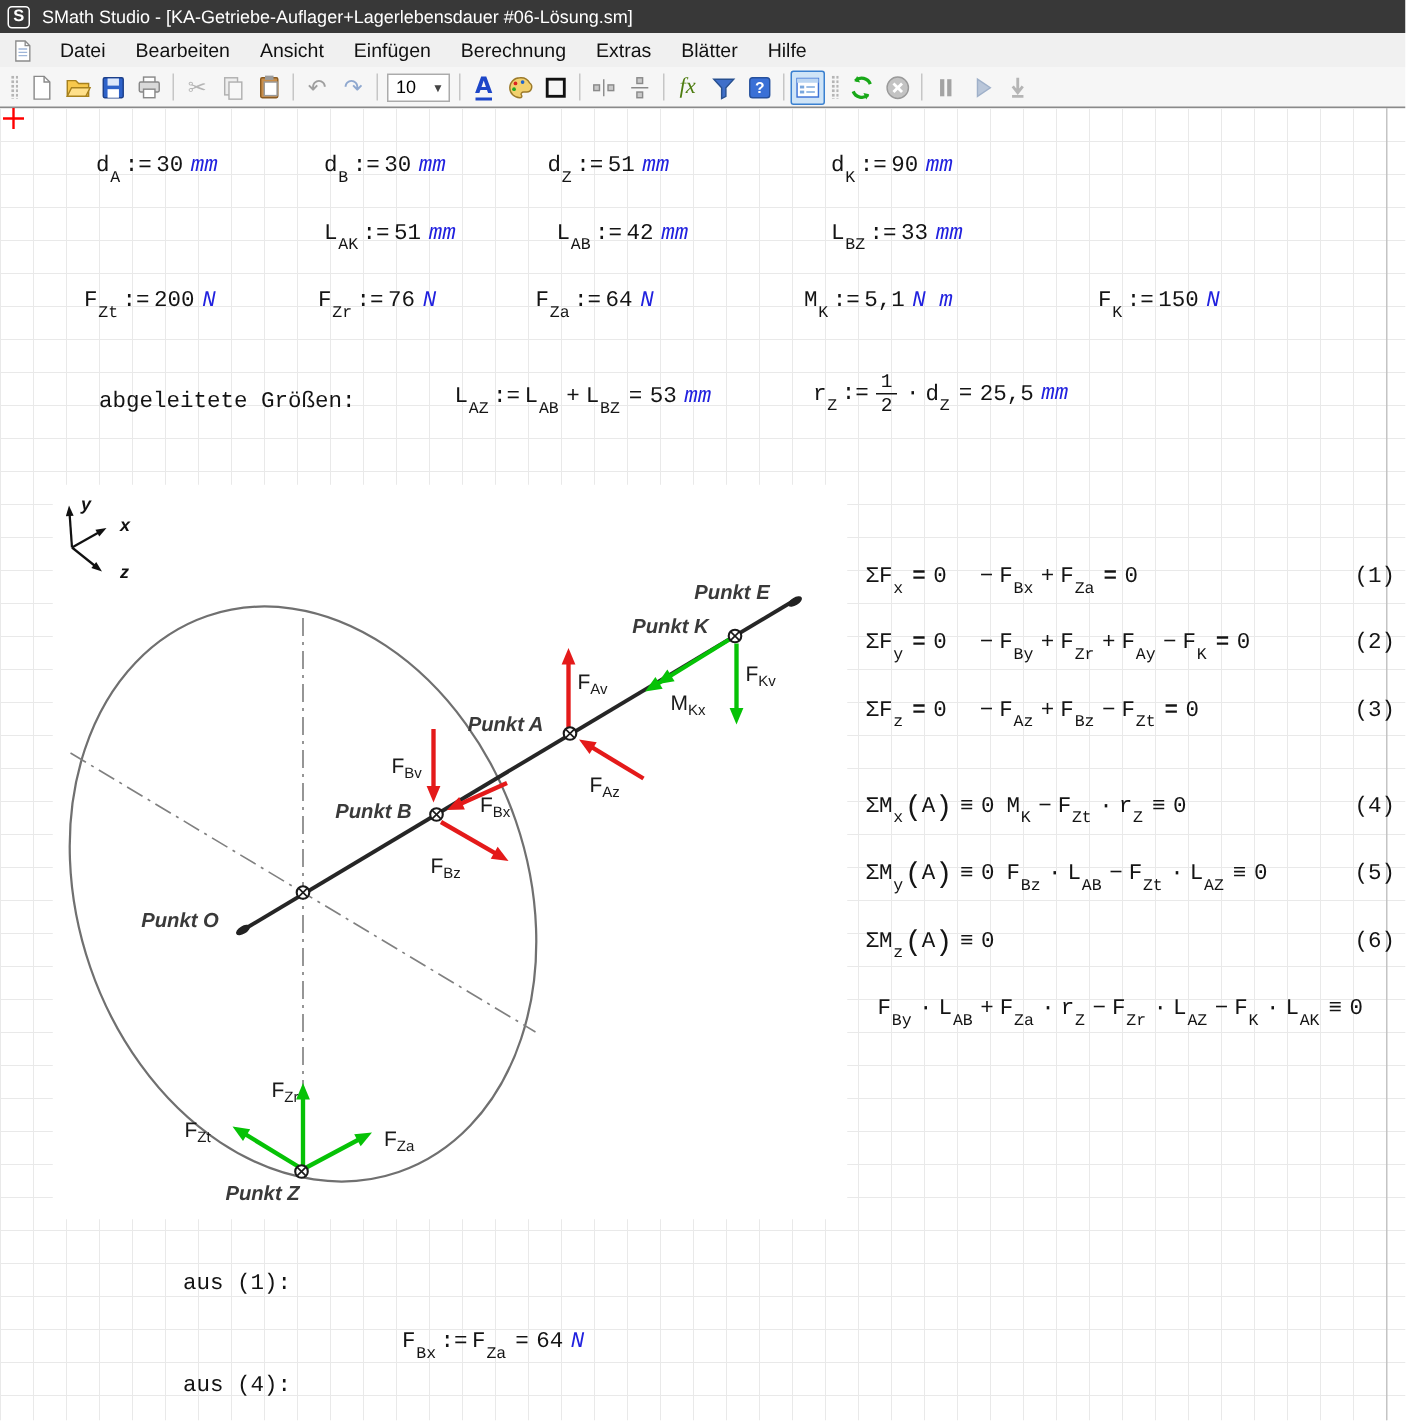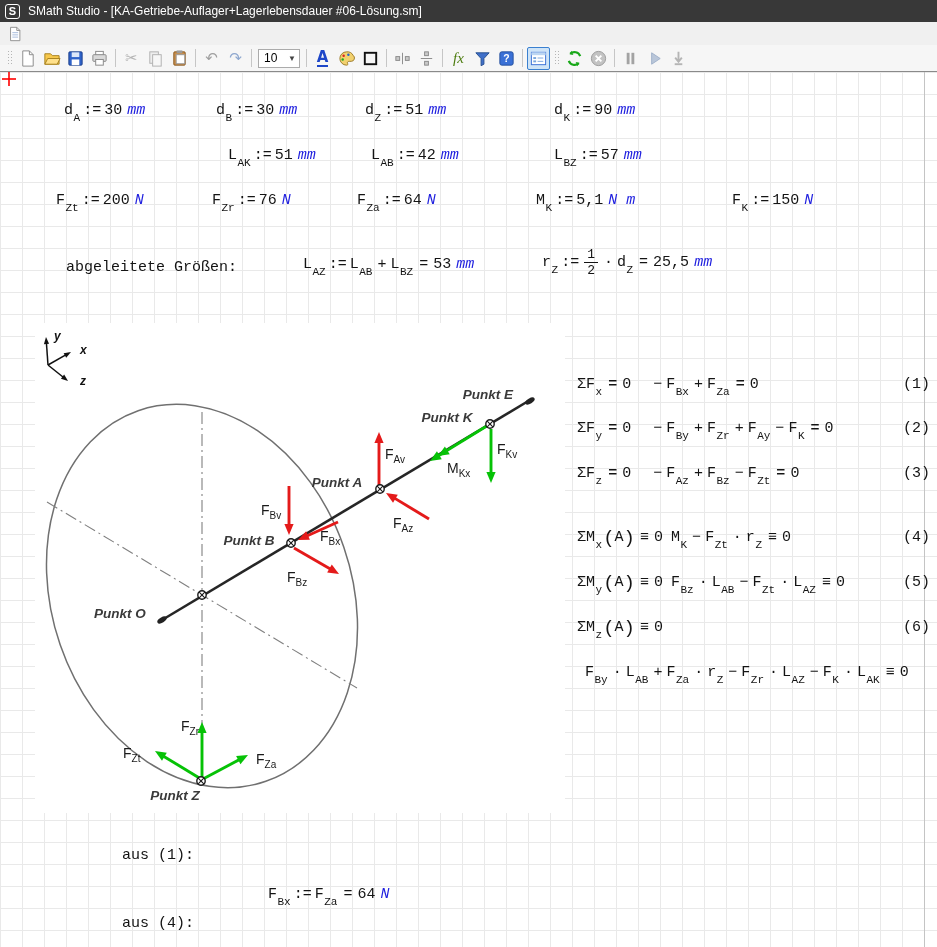--- a/index.html
+++ b/index.html
@@ -70,20 +70,30 @@
 <div class="menubar">
   <span class="doc-ic">
     <svg viewBox="0 0 18 18" width="16" height="16">
       <path d="M4 1.5h7l3.5 3.5v11.5H4z" fill="#fff" stroke="#8a8a8a"></path>
       <path d="M11 1.5V5h3.5" fill="none" stroke="#8a8a8a"></path>
       <line x1="6" y1="7.5" x2="12.5" y2="7.5" stroke="#9fb6d9"></line>
       <line x1="6" y1="10" x2="12.5" y2="10" stroke="#9fb6d9"></line>
       <line x1="6" y1="12.5" x2="12.5" y2="12.5" stroke="#9fb6d9"></line>
     </svg>
   </span>
+  <nav id="menu" style="display:flex">
+      <span class="menu-item">Datei</span>
+      <span class="menu-item">Bearbeiten</span>
+      <span class="menu-item">Ansicht</span>
+      <span class="menu-item">Einfügen</span>
+      <span class="menu-item">Berechnung</span>
+      <span class="menu-item">Extras</span>
+      <span class="menu-item">Blätter</span>
+      <span class="menu-item">Hilfe</span>
+    </nav>
 </div>
 
 <div class="toolbar" id="toolbar">
     <div class="tb-grip"></div>
     <div class="tb-btn">
       <svg viewBox="0 0 20 20">
         <path d="M5 2h7l4 4v12H5z" fill="#fff" stroke="#8a8a8a"></path>
         <path d="M12 2v4h4" fill="none" stroke="#8a8a8a"></path>
       </svg>
     </div>
@@ -232,23 +242,23 @@
 <div class="sheet" id="sheet">
   <div class="page-edge"></div>
   <svg class="cross-svg" width="18" height="16">
     <line x1="1" y1="7" x2="15" y2="7" stroke="#ff0000" stroke-width="1.6"></line>
     <line x1="8" y1="0" x2="8" y2="14" stroke="#ff0000" stroke-width="1.6"></line>
   </svg>
 <div class="region" style="left: 64px; top: 28px;"><span class="tv">d</span><span class="ts">A</span><span class="td">:=</span><span class="tn">30</span><span class="tu">mm</span></div>
     <div class="region" style="left: 216px; top: 28px;"><span class="tv">d</span><span class="ts">B</span><span class="td">:=</span><span class="tn">30</span><span class="tu">mm</span></div>
     <div class="region" style="left: 365px; top: 28px;"><span class="tv">d</span><span class="ts">Z</span><span class="td">:=</span><span class="tn">51</span><span class="tu">mm</span></div>
     <div class="region" style="left: 554px; top: 28px;"><span class="tv">d</span><span class="ts">K</span><span class="td">:=</span><span class="tn">90</span><span class="tu">mm</span></div>
-    <div class="region" style="left: 228px; top: 73px; text-align: center;"><span class="tv">L</span><span class="ts">AK</span><span class="td">:=</span><span class="tn">51</span><span class="tu">mm</span></div>
+    <div class="region" style="left: 216px; top: 73px; text-align: center;"><span class="tv">L</span><span class="ts">AK</span><span class="td">:=</span><span class="tn">51</span><span class="tu">mm</span></div>
     <div class="region" style="left: 371px; top: 73px;"><span class="tv">L</span><span class="ts">AB</span><span class="td">:=</span><span class="tn">42</span><span class="tu">mm</span></div>
-    <div class="region" style="left: 554px; top: 73px;"><span class="tv">L</span><span class="ts">BZ</span><span class="td">:=</span><span class="tn">57</span><span class="tu">mm</span></div>
+    <div class="region" style="left: 554px; top: 73px;"><span class="tv">L</span><span class="ts">BZ</span><span class="td">:=</span><span class="tn">33</span><span class="tu">mm</span></div>
     <div class="region" style="left: 56px; top: 118px;"><span class="tv">F</span><span class="ts">Zt</span><span class="td">:=</span><span class="tn">200</span><span class="tu">N</span></div>
     <div class="region" style="left: 212px; top: 118px;"><span class="tv">F</span><span class="ts">Zr</span><span class="td">:=</span><span class="tn">76</span><span class="tu">N</span></div>
     <div class="region" style="left: 357px; top: 118px;"><span class="tv">F</span><span class="ts">Za</span><span class="td">:=</span><span class="tn">64</span><span class="tu">N</span></div>
     <div class="region" style="left: 536px; top: 118px;"><span class="tv">M</span><span class="ts">K</span><span class="td">:=</span><span class="tn">5,1</span><span class="tu">N m</span></div>
     <div class="region" style="left: 732px; top: 118px;"><span class="tv">F</span><span class="ts">K</span><span class="td">:=</span><span class="tn">150</span><span class="tu">N</span></div>
     <div class="region" style="left: 66px; top: 185px;"><span class="tt">abgeleitete Größen:</span></div>
     <div class="region" style="left: 303px; top: 182px;"><span class="tv">L</span><span class="ts">AZ</span><span class="td">:=</span><span class="tv">L</span><span class="ts">AB</span><span class="to">+</span><span class="tv">L</span><span class="ts">BZ</span><span class="te">=</span><span class="tn">53</span><span class="tu">mm</span></div>
     <div class="region" style="left: 542px; top: 175px;"><span class="tv">r</span><span class="ts">Z</span><span class="td">:=</span><span class="frac"><span class="fn">1</span><span class="fd">2</span></span><span class="to">·</span><span class="tv">d</span><span class="ts">Z</span><span class="te">=</span><span class="tn">25,5</span><span class="tu">mm</span></div>
     <div class="region" style="left: 577px; top: 302px;"><span class="tv">ΣF</span><span class="ts">x</span><span class="tb">=</span><span class="tn">0</span><span style="display: inline-block; width: 18px;"></span><span class="to">−</span><span class="tv">F</span><span class="ts">Bx</span><span class="to">+</span><span class="tv">F</span><span class="ts">Za</span><span class="tb">=</span><span class="tn">0</span></div>
     <div class="region" style="left: 903px; top: 302px;"><span class="tt">(1)</span></div>

